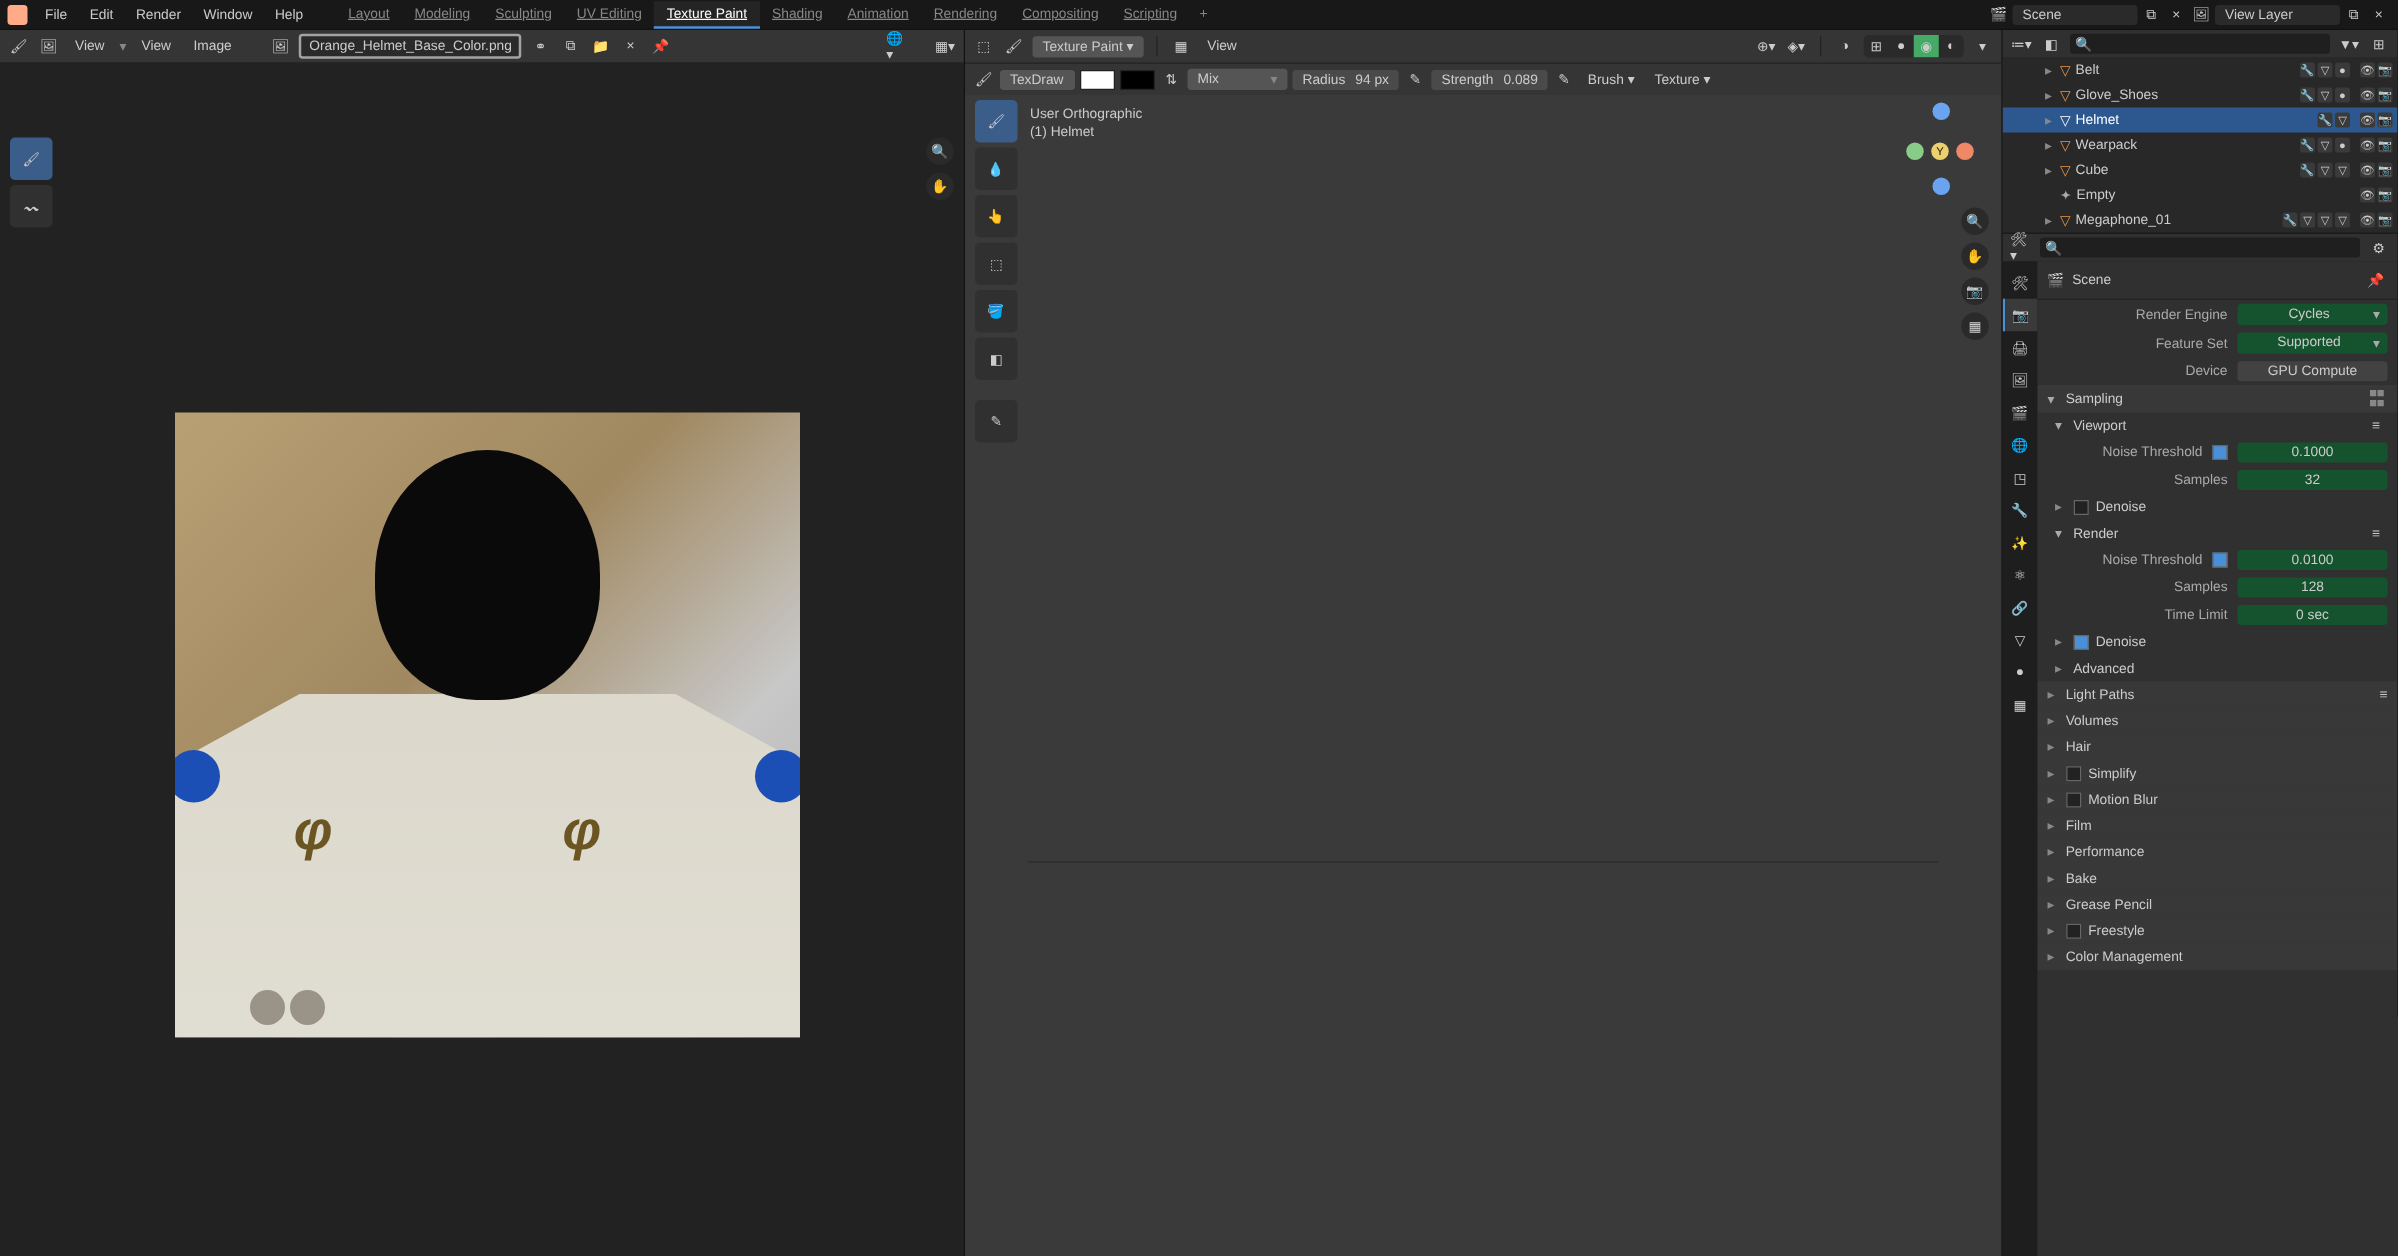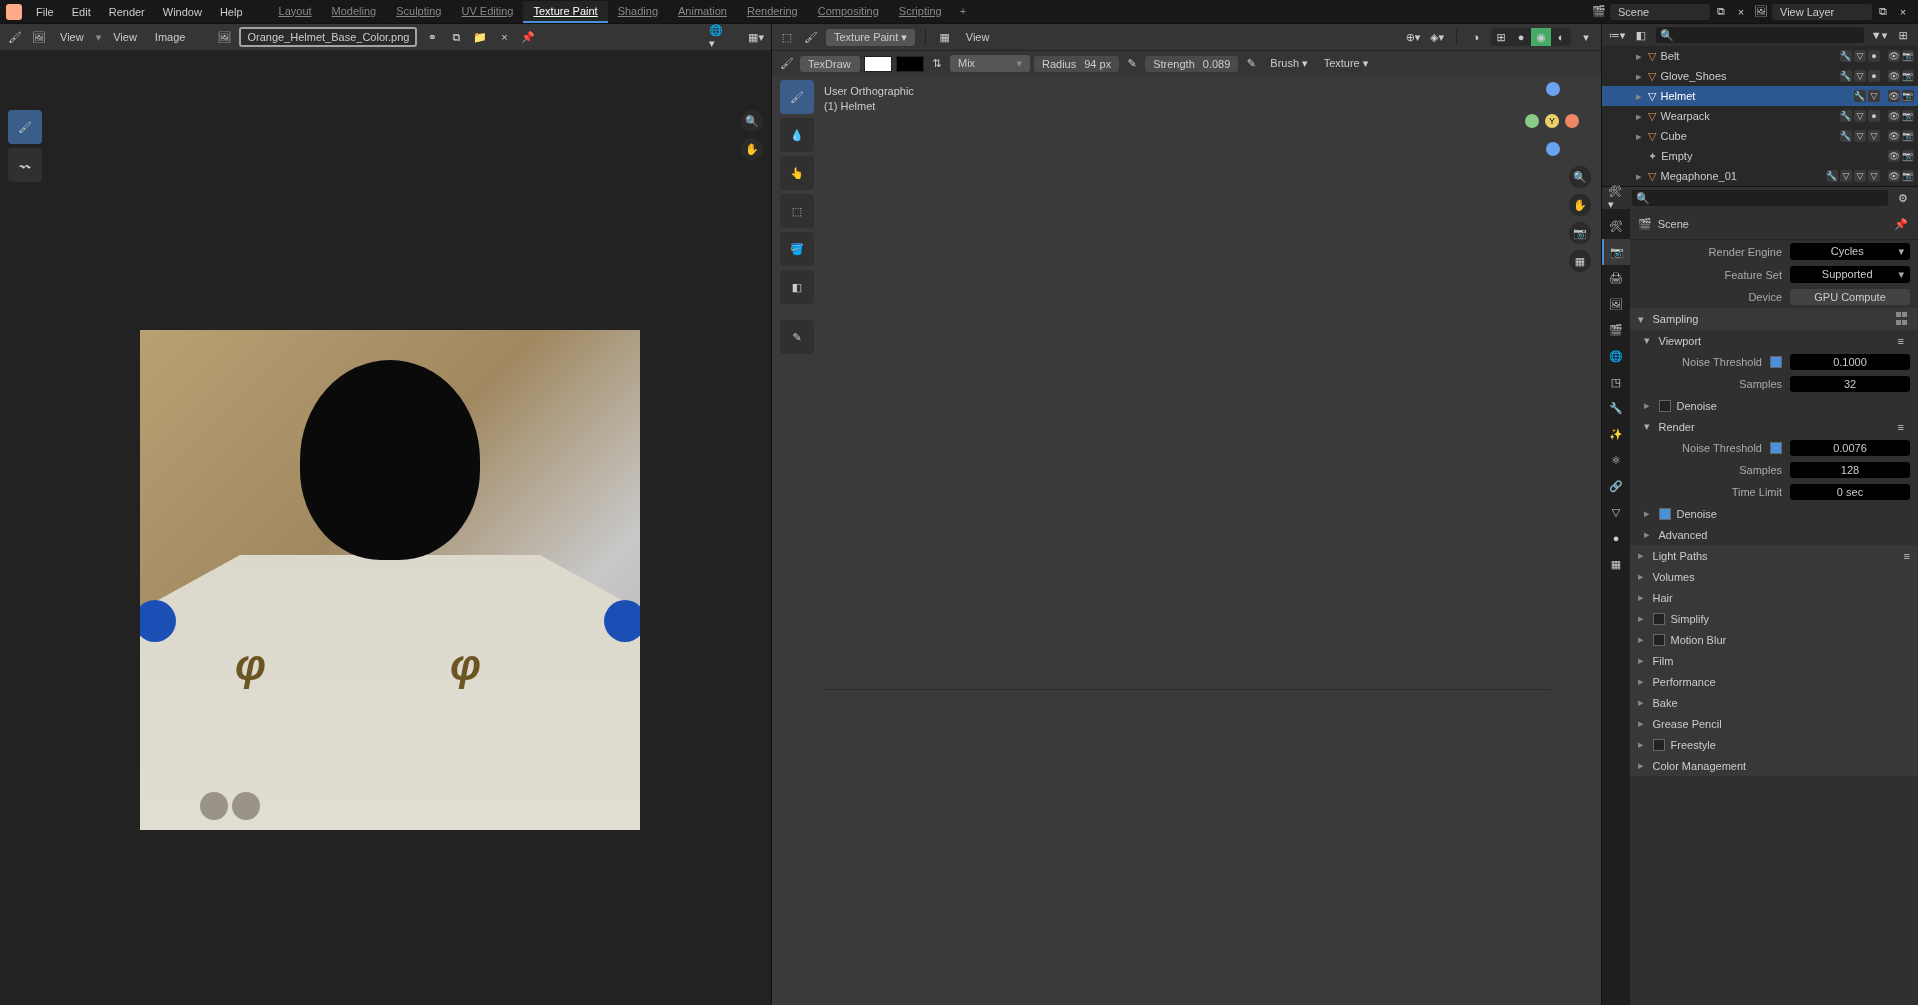--- a/index.html
+++ b/index.html
@@ -75,21 +75,21 @@
 .dot { width:12px; height:12px; border-radius:2px; background:#3a3a3a; display:flex; align-items:center; justify-content:center; font-size:9px; }
 .props-header { height: 22px; background: #303030; display:flex; align-items:center; padding:0 6px; gap:6px; }
 .props-row { flex: 1; display: flex; overflow: hidden; }
 .prop-tabs { width: 28px; background: #1e1e1e; display: flex; flex-direction: column; padding-top: 4px; }
 .prop-tab { width: 28px; height: 26px; display:flex; align-items:center; justify-content:center; cursor:pointer; }
 .prop-tab.active { background: #3a3a3a; border-left: 2px solid #4a90d9; }
 .props-body { flex: 1; background: #303030; overflow-y: auto; }
 .crumb { padding: 6px 8px; display:flex; align-items:center; gap:6px; border-bottom:1px solid #222; }
 .prop-line { display:flex; align-items:center; padding:3px 8px; gap:8px; }
 .prop-line .lbl { flex: 1; text-align: right; color:#aaa; }
-.prop-line .val { width: 120px; background: #000000; padding: 2px 6px; border-radius: 3px; text-align: center; }
+.prop-line .val { width: 120px; background: #14532d; padding: 2px 6px; border-radius: 3px; text-align: center; }
 .panel-head { display:flex; align-items:center; padding:4px 8px; background:#383838; cursor:pointer; gap:6px; }
 .sub-head { padding:4px 14px; display:flex; align-items:flex-end; gap:6px; }
 .checkbox { width:12px; height:12px; border:1px solid #666; background:#222; }
 .check-on { background:#4a90d9; }
 .tri-icon::before { content:"▸"; color:#888; margin-right:3px; }
 .tri-down::before { content:"▾"; color:#aaa; margin-right:3px; }
 .mesh-ic { color:#e8954a; }
 .pin { margin-left:auto; }
 .preset-ic { width:14px; height:14px; display:flex; gap:1px; flex-wrap:wrap; }
 .preset-ic span { width:5px; height:5px; background:#888; }
@@ -428,21 +428,21 @@
           </div>
 
         <div class="sub-head">
             <span class="tri-down"></span>
             <span>Render</span>
             <span class="pin">≡</span>
           </div>
         <div class="prop-line">
             <span class="lbl">Noise Threshold</span>
             <span class="checkbox check-on"></span>
-            <span class="val">0.0076</span>
+            <span class="val">0.0100</span>
           </div>
         <div class="prop-line">
             <span class="lbl">Samples</span>
             <span class="val">128</span>
           </div>
         <div class="prop-line">
             <span class="lbl">Time Limit</span>
             <span class="val">0 sec</span>
           </div>
         <div class="sub-head">

